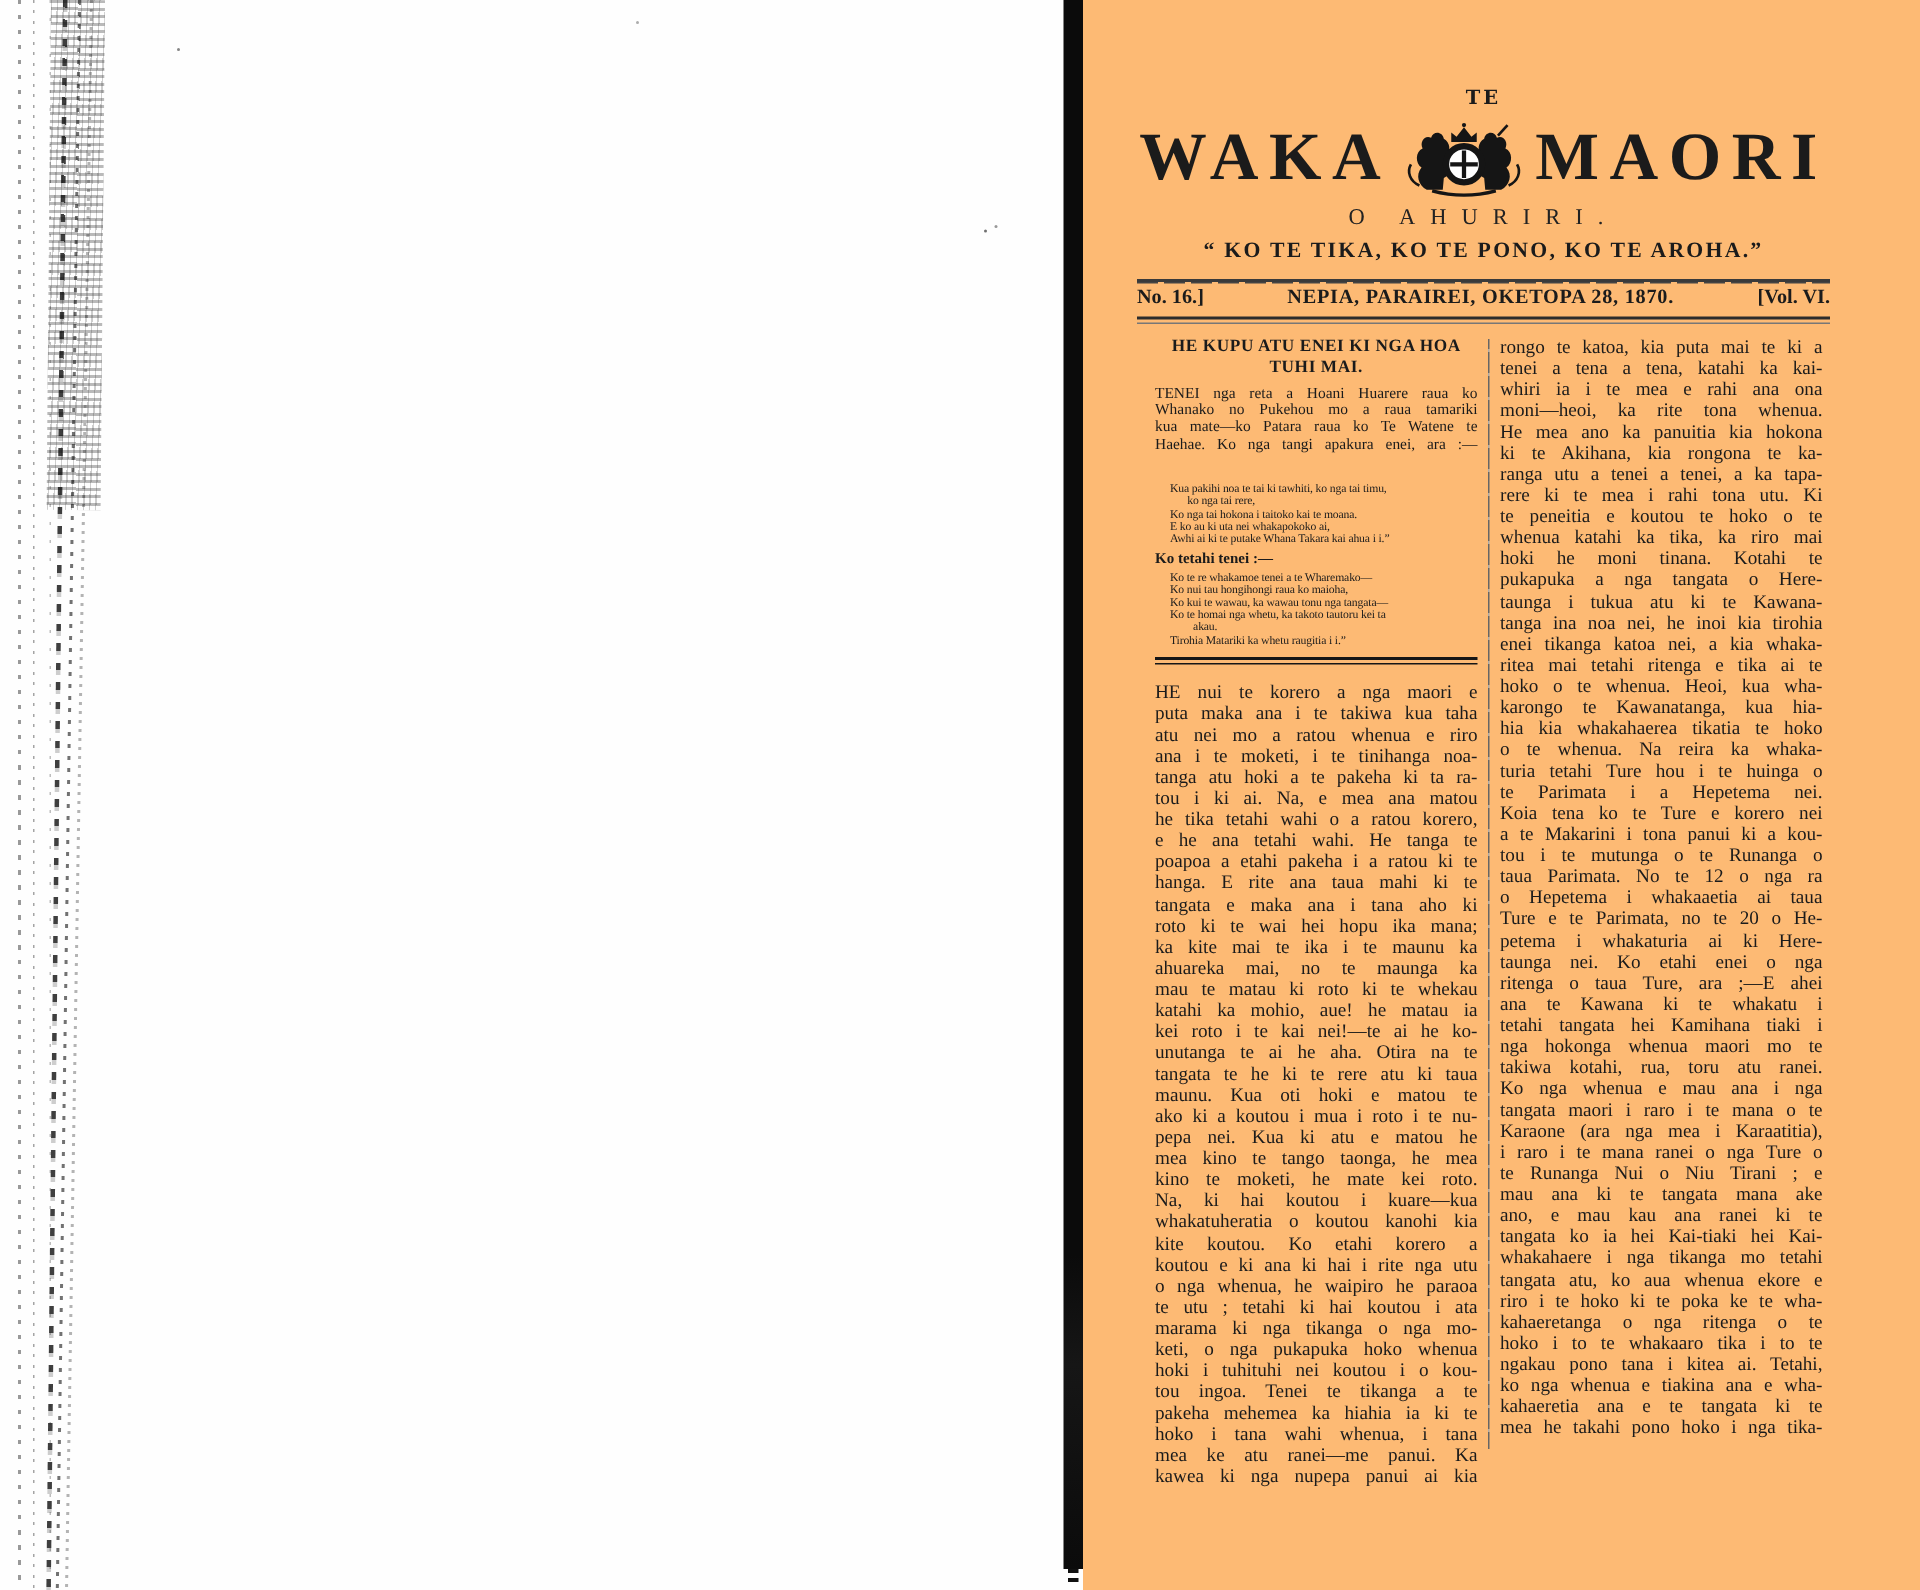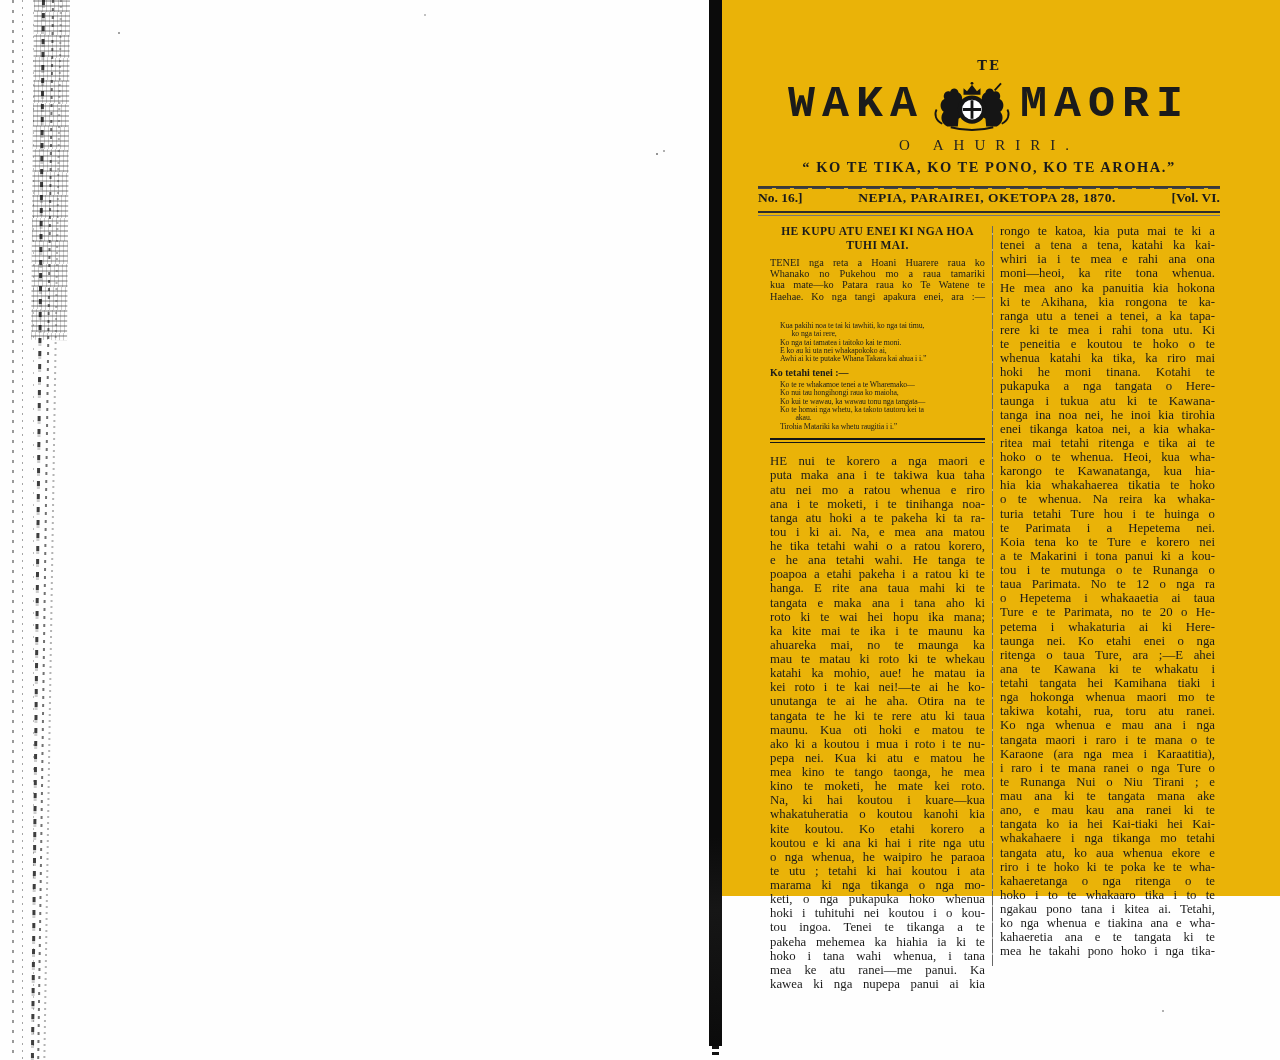--- a/index.html
+++ b/index.html
@@ -22,25 +22,25 @@
     background:repeating-linear-gradient(180deg,rgba(10,10,10,.35) 0 2px,transparent 2px 5px),
                repeating-linear-gradient(92deg,rgba(10,10,10,.25) 0 1px,transparent 1px 4px);
     opacity:.8;}
   .speck{position:absolute;background:#333;border-radius:50%;}
   
   .blackbar{position:absolute;left:709px;top:0;width:13px;height:1046px;
     background:linear-gradient(180deg,#0b0b0b 0 80%,#161616 87%,#0b0b0b 100%);}
   .blackbar-tail{position:absolute;left:712px;top:1046px;width:7px;height:12px;
     background:repeating-linear-gradient(180deg,#111 0 3px,transparent 3px 6px);}
   
-  .sheet{position:absolute;left:722px;top:0;width:558px;height:896px;background:#eab308;}
+  .sheet{position:absolute;left:722px;top:0;width:558px;height:1060px;background:#fdba74;}
   .masthead{position:absolute;left:36px;top:58px;width:462px;text-align:center;}
   .pretitle{font-family:"DejaVu Serif",serif;font-size:13px;font-weight:700;letter-spacing:2px;}
   .titlerow{display:flex;align-items:center;justify-content:center;margin-top:2px;height:58px;}
-  .title-word{font-family:Liberation Mono, monospace;font-weight:700;font-size:45px;letter-spacing:7px;line-height:1;white-space:nowrap;}
+  .title-word{font-family:Liberation Serif, serif;font-weight:700;font-size:45px;letter-spacing:7px;line-height:1;white-space:nowrap;}
   .crest{margin:0 2px;flex:0 0 auto;position:relative;top:4px;}
   .subtitle{font-size:15px;letter-spacing:10px;margin-top:4px;color:#222;}
   .motto{font-size:14.5px;font-weight:700;letter-spacing:1.5px;margin-top:5px;}
   .rule-top{position:absolute;left:36px;top:186px;width:462px;border-top:2px solid #3a3a3a;
     background:repeating-linear-gradient(90deg,#444 0 14px,transparent 14px 18px);height:1px;}
   .dateline{position:absolute;left:36px;top:190px;width:462px;display:flex;justify-content:space-between;
     font-size:13.5px;font-weight:700;align-items:center;}
   .dateline .center{letter-spacing:.5px;}
   .rule-bot{position:absolute;left:36px;top:211px;width:462px;border-top:2px solid #2c2c2c;}
   .rule-bot2{position:absolute;left:36px;top:215px;width:462px;border-top:1px solid #777;}
@@ -130,21 +130,21 @@
         </div>
       <div class="intro">
           <div class="jline">TENEI nga reta a Hoani Huarere raua ko</div>
           <div class="jline">Whanako no Pukehou mo a raua tamariki</div>
           <div class="jline">kua mate—ko Patara raua ko Te Watene te</div>
           <div class="jline">Haehae.   Ko nga tangi apakura enei, ara :—</div>
         </div>
       <div class="verse">
           <span class="vline">Kua pakihi noa te tai ki tawhiti, ko nga tai timu,</span>
           <span class="vline">  ko nga tai rere,</span>
-          <span class="vline">Ko nga tai tamatea i taitoko kai te moni.</span>
+          <span class="vline">Ko nga tai hokona i taitoko kai te moana.</span>
           <span class="vline">E ko au ki uta nei whakapokoko ai,</span>
           <span class="vline">Awhi ai ki te putake Whana Takara kai ahua i i.”</span>
         </div>
       <div class="verse-lead">Ko tetahi tenei :—</div>
       <div class="verse">
           <span class="vline">Ko te re whakamoe tenei a te Wharemako—</span>
           <span class="vline">Ko nui tau hongihongi raua ko maioha,</span>
           <span class="vline">Ko kui te wawau, ka wawau tonu nga tangata—</span>
           <span class="vline">Ko te homai nga whetu, ka takoto tautoru kei ta</span>
           <span class="vline">  akau.</span>

